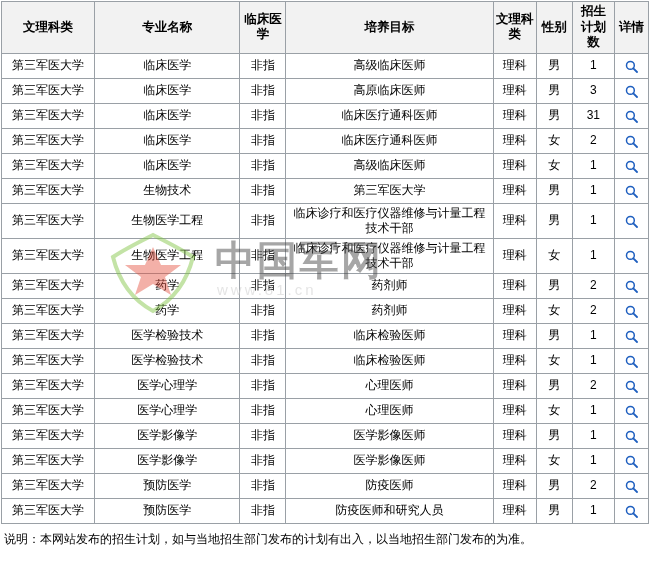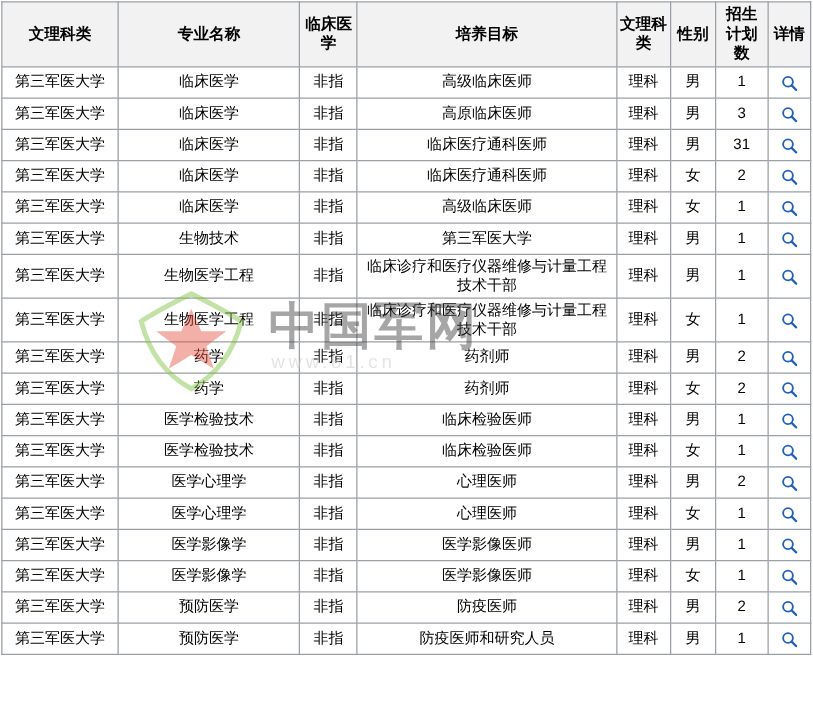--- a/index.html
+++ b/index.html
@@ -383,20 +383,21 @@
           <td>男</td>
           <td>1</td>
           <td><span class="mag"><svg width="13" height="13" viewBox="0 0 13 13">
                 <circle cx="5.4" cy="5.4" r="3.9" fill="none" stroke="#1f5fbf" stroke-width="1.5"></circle>
                 <line x1="8.3" y1="8.3" x2="12" y2="12" stroke="#1f5fbf" stroke-width="1.8" stroke-linecap="round"></line>
               </svg></span></td>
         </tr>
       </tbody>
   </table>
 
+  <div class="note">说明：本网站发布的招生计划，如与当地招生部门发布的计划有出入，以当地招生部门发布的为准。</div>
 
   <div class="watermark">
     <svg class="wm-mark" viewBox="0 0 100 84">
       <path d="M50 4 C30 14 16 22 10 26 C16 50 28 68 50 80 C72 68 84 50 90 26 C84 22 70 14 50 4 Z" fill="none" stroke="#7fc241" stroke-width="4" opacity="0.85"></path>
       <path d="M50 16 L58 34 L78 34 L62 46 L68 64 L50 53 L32 64 L38 46 L22 34 L42 34 Z" fill="#e24b3a" opacity="0.8"></path>
     </svg>
     <div class="wm-text">中国军网</div>
     <div class="wm-sub">www.81.cn</div>
   </div>
 

